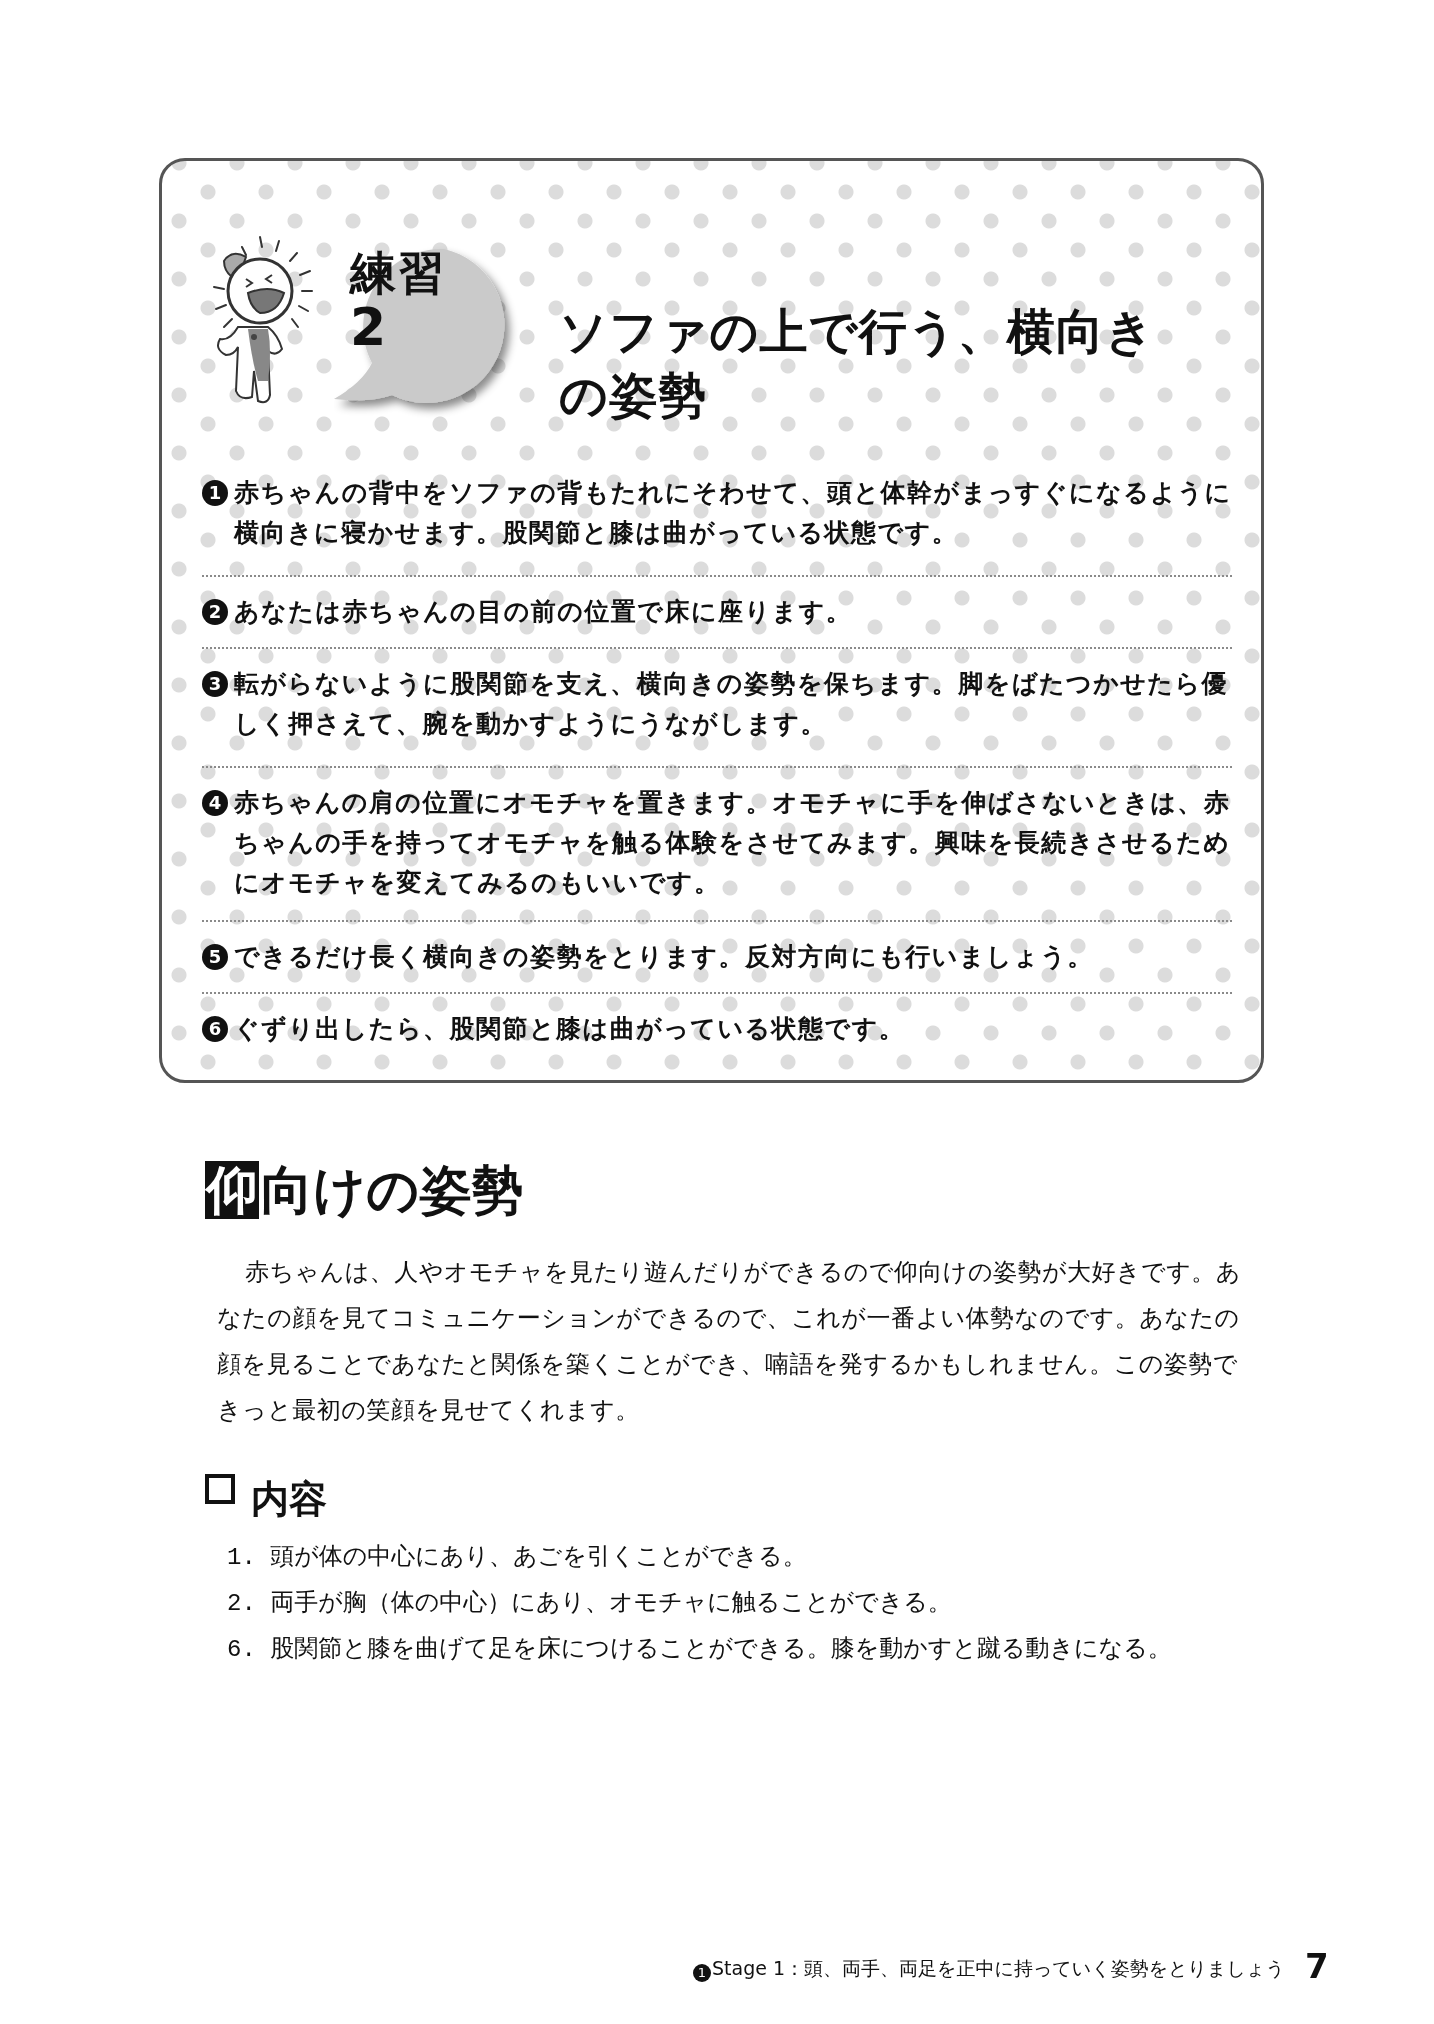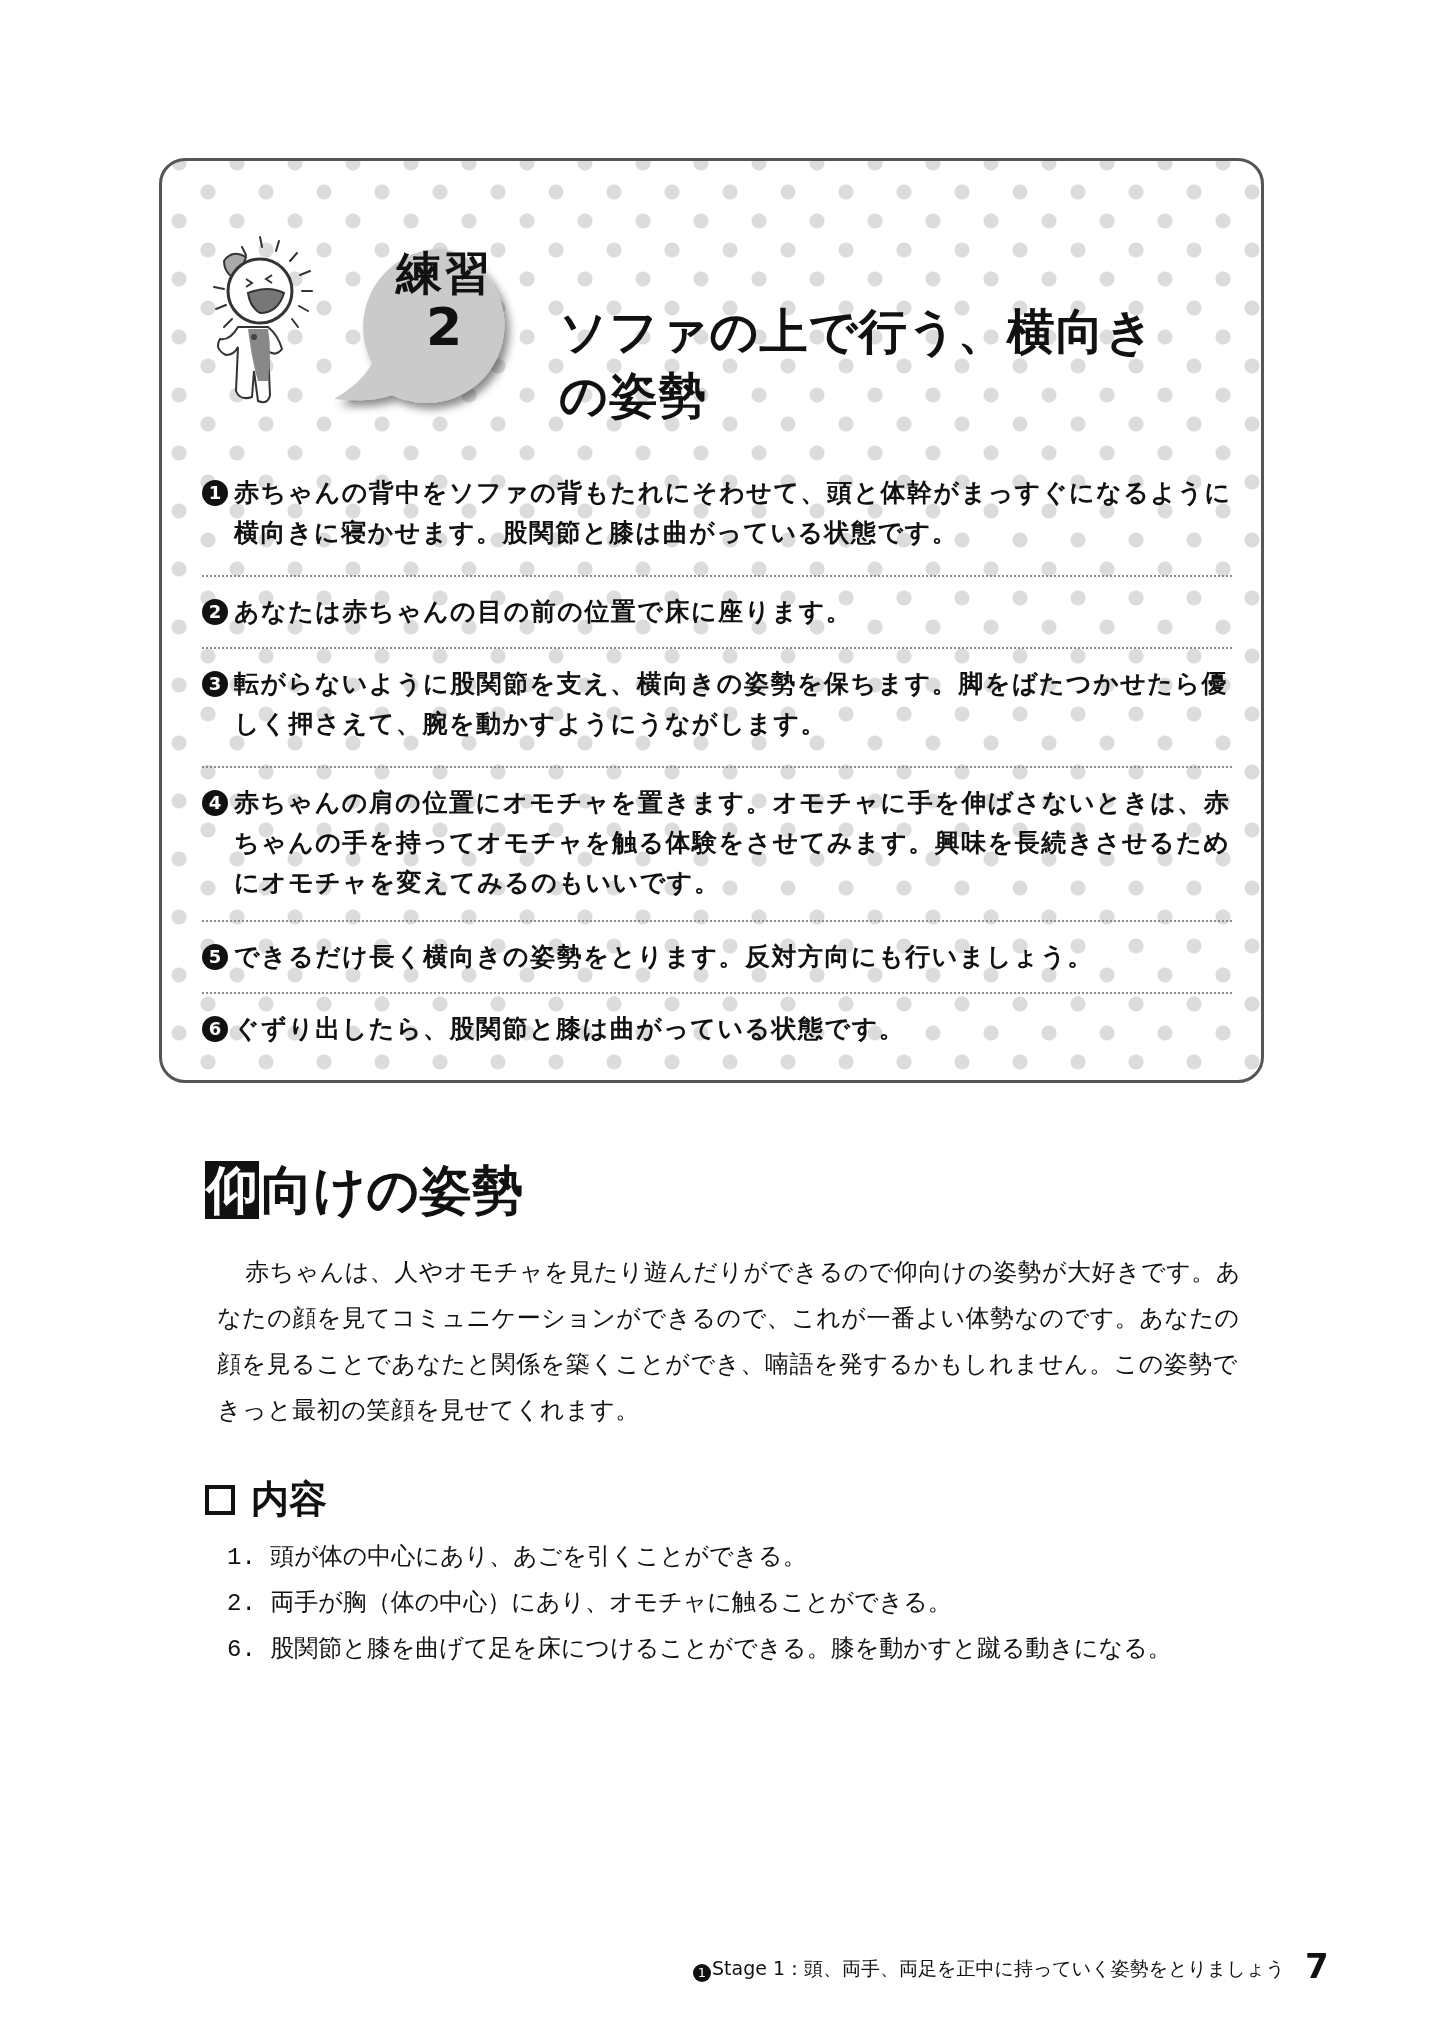--- a/index.html
+++ b/index.html
@@ -50,24 +50,23 @@
       width: 200px;
       height: 180px;
     }
     .bubble-svg {
       position: absolute;
       left: 0;
       top: 0;
     }
     .bubble-text {
       position: absolute;
-      left: 24px;
+      left: 16px;
       top: 4px;
       width: 172px;
-      text-align: center;
       font-weight: bold;
       color: #111111;
       line-height: 1.08;
     }
     .bubble-label {
       display: block;
       font-size: 46px;
       letter-spacing: 2px;
     }
     .bubble-number {
@@ -164,21 +163,20 @@
       color: #111111;
       margin: 12px;
       text-indent: 28px;
     }
 
     .subheading {
       position: absolute;
       left: 205px;
       top: 1474px;
       display: flex;
-      align-items: center;
       font-size: 38px;
       font-weight: bold;
       color: #111111;
     }
     .checkbox-icon {
       display: inline-block;
       width: 30px;
       height: 30px;
       border: 4px solid #111111;
       box-sizing: border-box;

